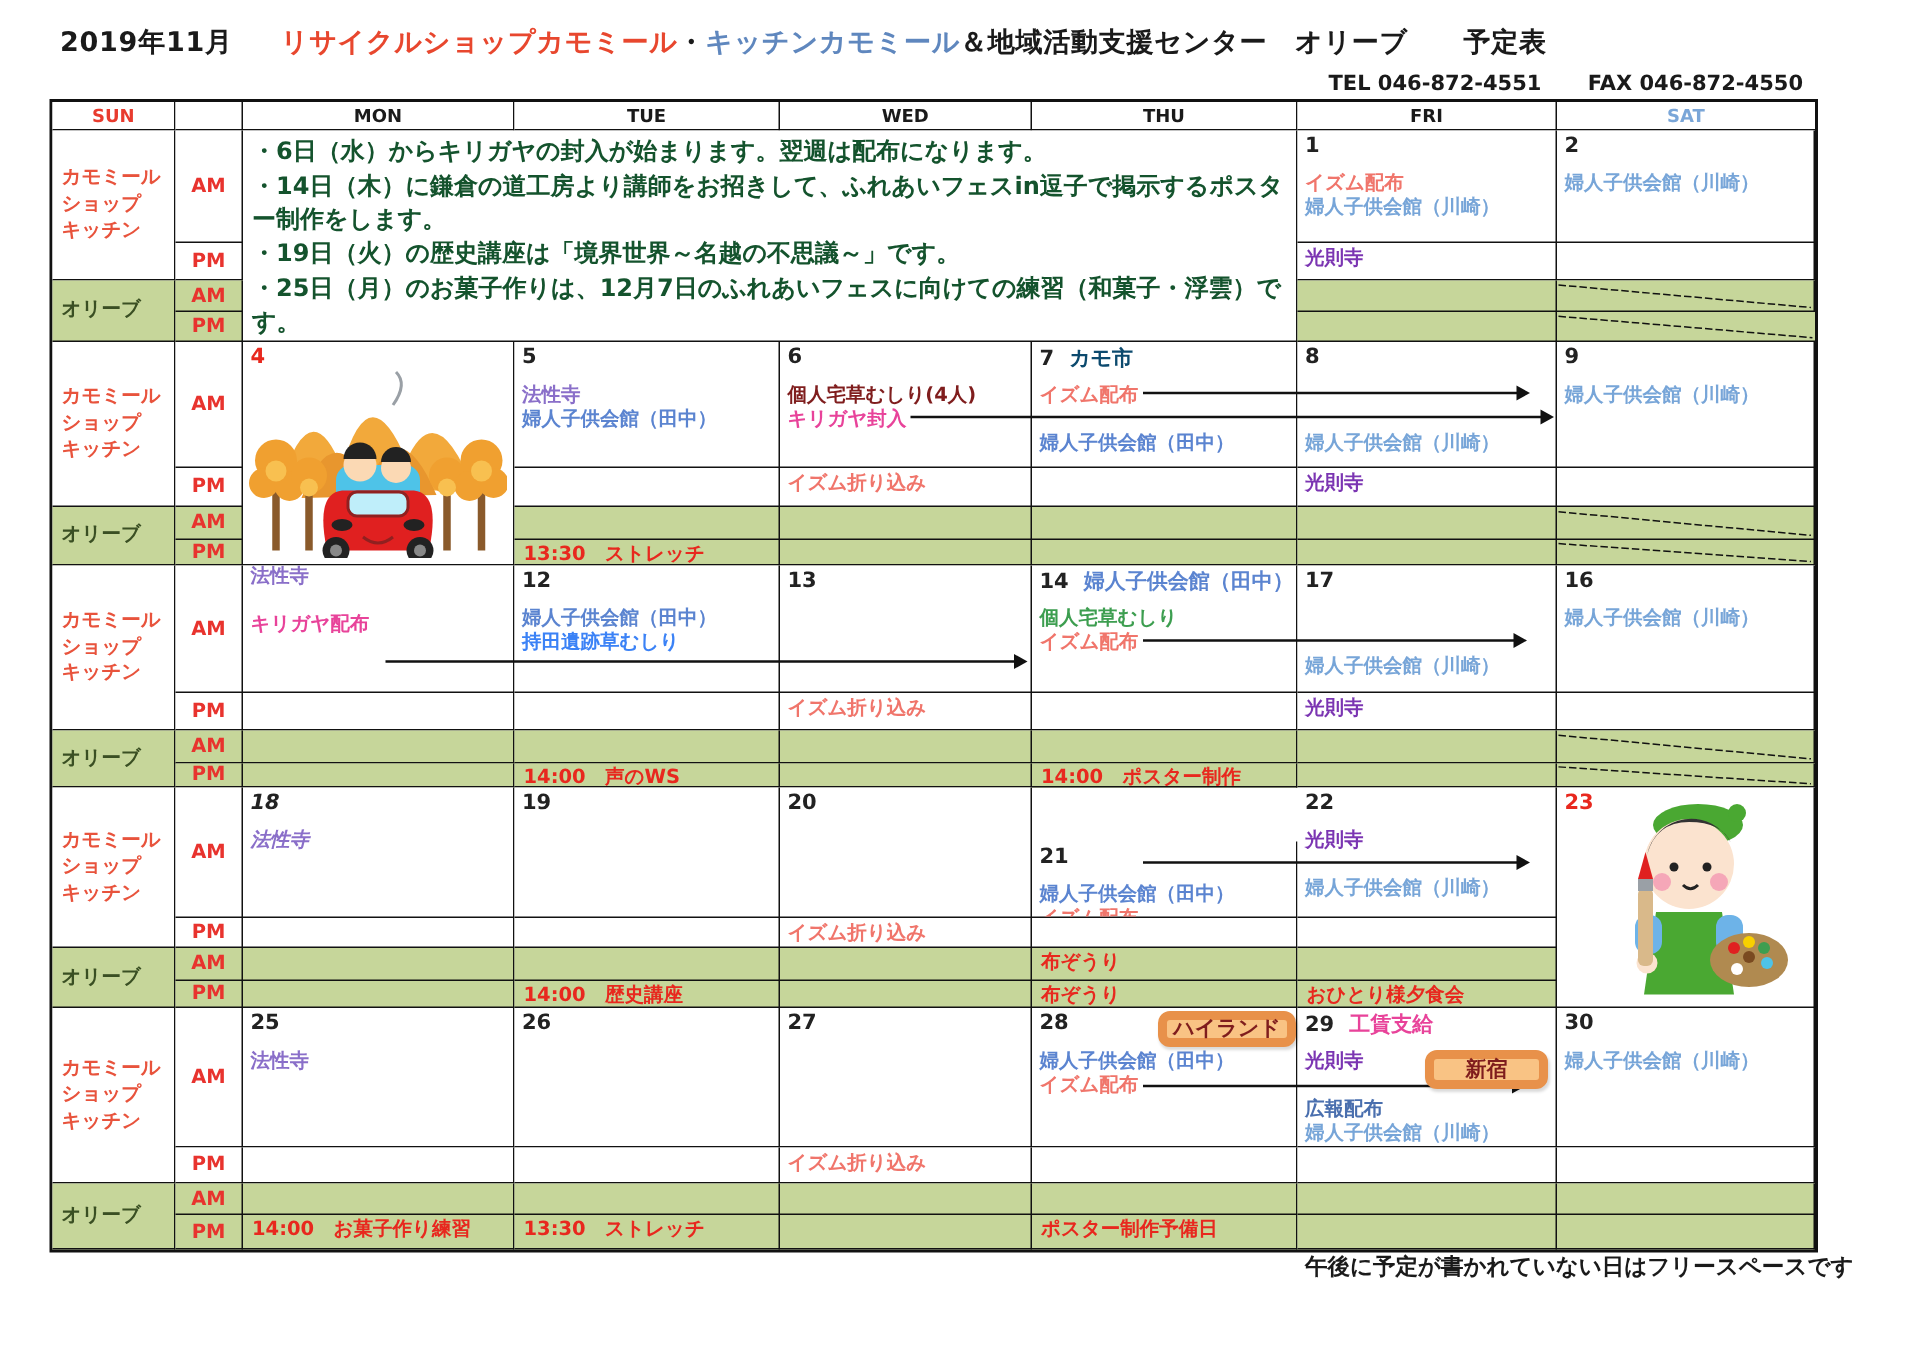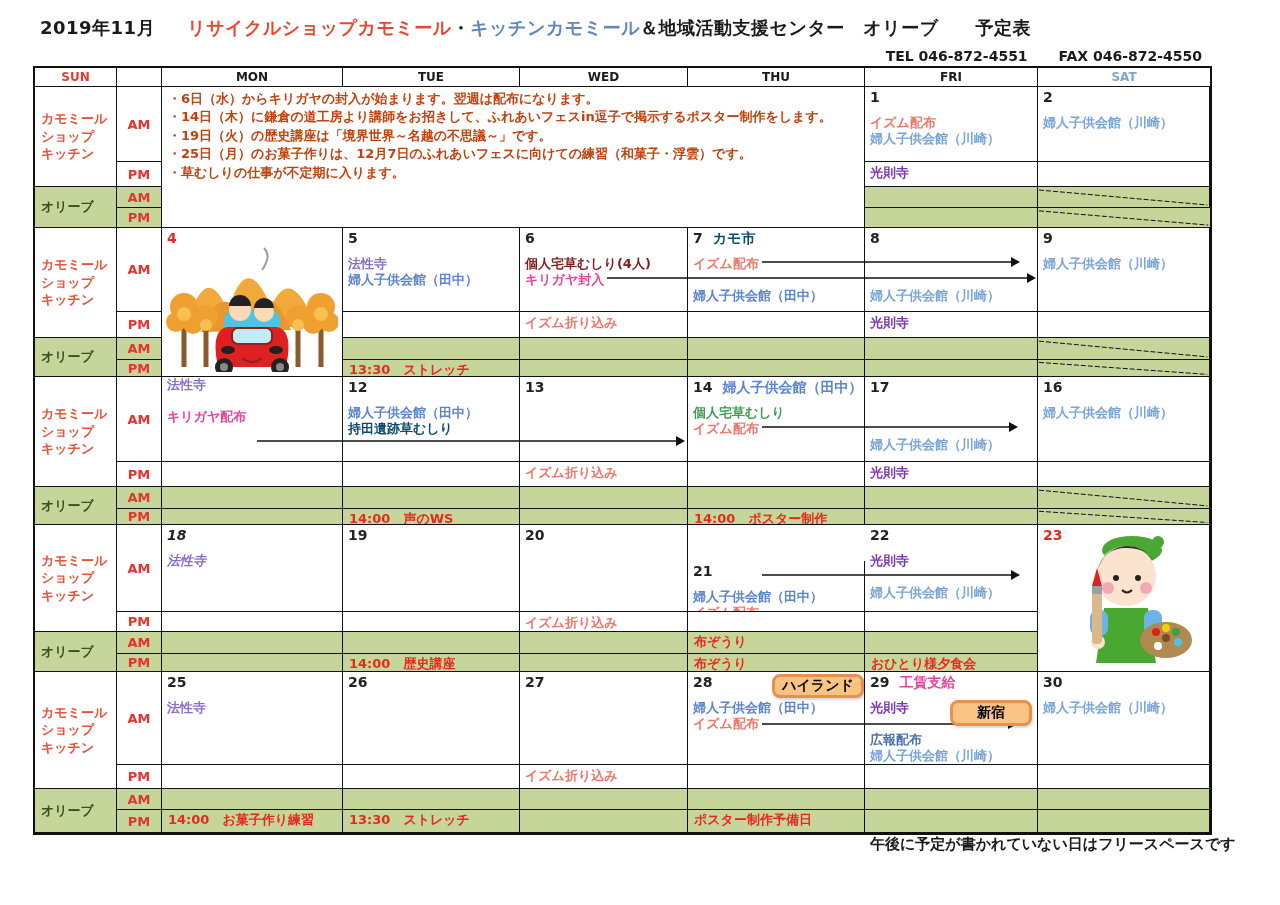--- a/index.html
+++ b/index.html
@@ -23,27 +23,27 @@
     display:flex;align-items:center;justify-content:center;
     font-size:12px;font-weight:bold;color:#1a1a1a;
   }
   .date-row{height:26px;font-size:14px;font-weight:bold;color:#222;padding:2px 0 0 5px;white-space:nowrap;}
   .date-suffix{margin-left:10px;font-size:14px;}
   .line{height:16px;line-height:16px;font-size:13px;font-weight:bold;padding-left:5px;white-space:nowrap;}
   .pm-line{padding-top:3px;}
   .olive-line{padding-top:2px;padding-left:6px;}
   .rowlabel{display:flex;flex-direction:column;justify-content:center;font-size:13px;font-weight:bold;padding-left:6px;line-height:1.35;}
   .ampm{display:flex;align-items:center;justify-content:center;font-size:13px;font-weight:bold;}
-  .notes-cell{padding:3px 6px;font-size:13px;font-weight:bold;color:#c2410c;line-height:1.42;}
+  .notes-cell{padding:3px 6px;font-size:16px;font-weight:bold;color:#14532d;line-height:1.42;}
   .notes-cell .note-line{margin:0;}
   .overlay-svg{position:absolute;left:0;top:0;pointer-events:none;}
   .badge{
-    position:absolute;box-sizing:border-box;border:3px solid #0f172a;background:#f9c384;
+    position:absolute;box-sizing:border-box;border:6px solid #0f172a;background:#f9c384;
     border-radius:8px;display:flex;align-items:center;justify-content:center;
-    font-size:14px;font-weight:bold;color:#000000;box-shadow:1px 2px 2px rgba(0,0,0,0.15);
+    font-size:14px;font-weight:bold;color:#7f1d1d;box-shadow:1px 2px 2px rgba(0,0,0,0.15);
     z-index:5;white-space:nowrap;
   }
   #footer-note{position:absolute;left:870px;top:835px;font-size:15px;font-weight:bold;color:#1a1a1a;white-space:nowrap;}
   .illus{position:absolute;inset:0;display:flex;align-items:center;justify-content:center;}
   .diag-svg{position:absolute;inset:0;width:100%;height:100%;}
 </style>
 </head>
 <body>
 
 <div id="title-bar">
@@ -246,21 +246,21 @@
         <div class="line " style="color: rgb(138, 111, 201);">法性寺</div>
         <div class="line "></div>
         <div class="line " style="color: rgb(232, 67, 154);">キリガヤ配布</div>
       </div>
       <div class="cell" style="grid-area: 2 / 3 / span 1 / span 1;"></div>
       <div class="cell olive-bg" style="grid-area: 3 / 3 / span 1 / span 1;"></div>
       <div class="cell olive-bg" style="grid-area: 4 / 3 / span 1 / span 1;"></div>
       <div class="cell" style="grid-area: 1 / 4 / span 1 / span 1;">
         <div class="date-row"><span style="color: rgb(34, 34, 34);">12</span></div>
         <div class="line " style="color: rgb(91, 132, 208);">婦人子供会館（田中）</div>
-        <div class="line " style="color: #0c4a6e;">持田遺跡草むしり</div>
+        <div class="line " style="color: #3b82f6;">持田遺跡草むしり</div>
       </div>
       <div class="cell" style="grid-area: 2 / 4 / span 1 / span 1;"></div>
       <div class="cell olive-bg" style="grid-area: 3 / 4 / span 1 / span 1;"></div>
       <div class="cell olive-bg" style="grid-area: 4 / 4 / span 1 / span 1;">
         <div class="line olive-line" style="color: rgb(232, 40, 30);">14:00　声のWS</div>
       </div>
       <div class="cell" style="grid-area: 1 / 5 / span 1 / span 1;">
         <div class="date-row"><span style="color: rgb(34, 34, 34);">13</span></div>
       </div>
       <div class="cell" style="grid-area: 2 / 5 / span 1 / span 1;">

